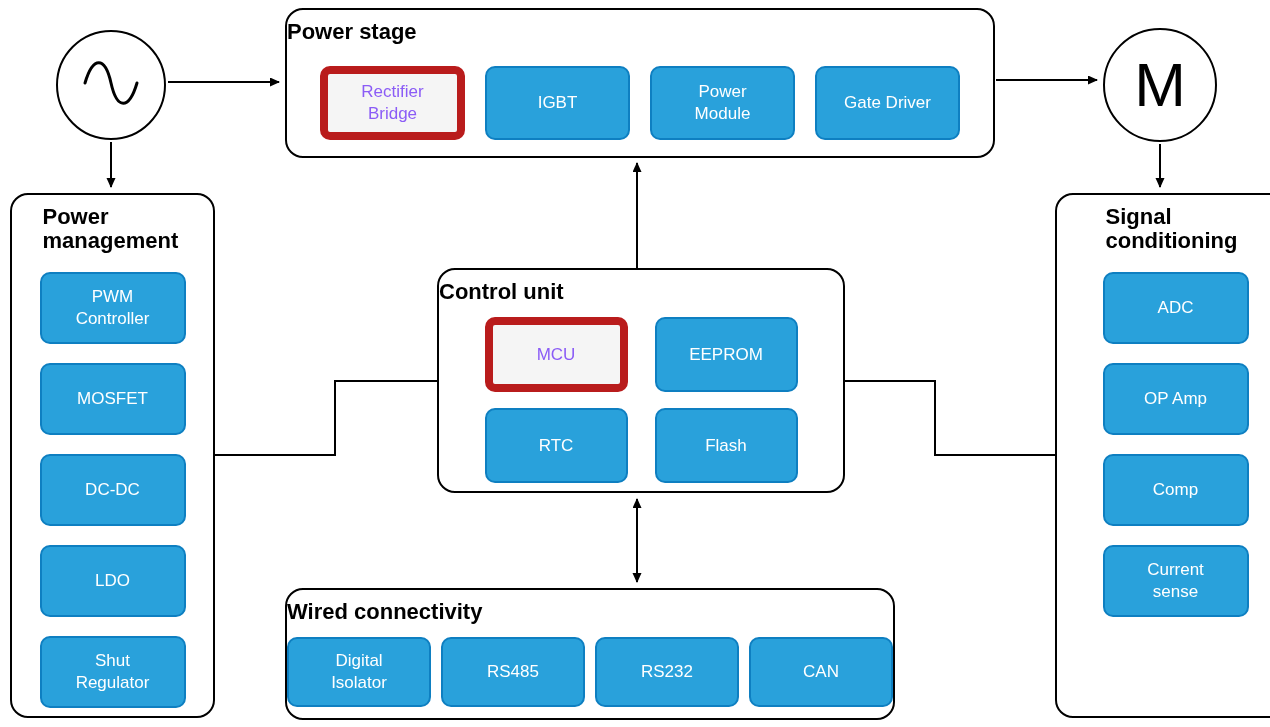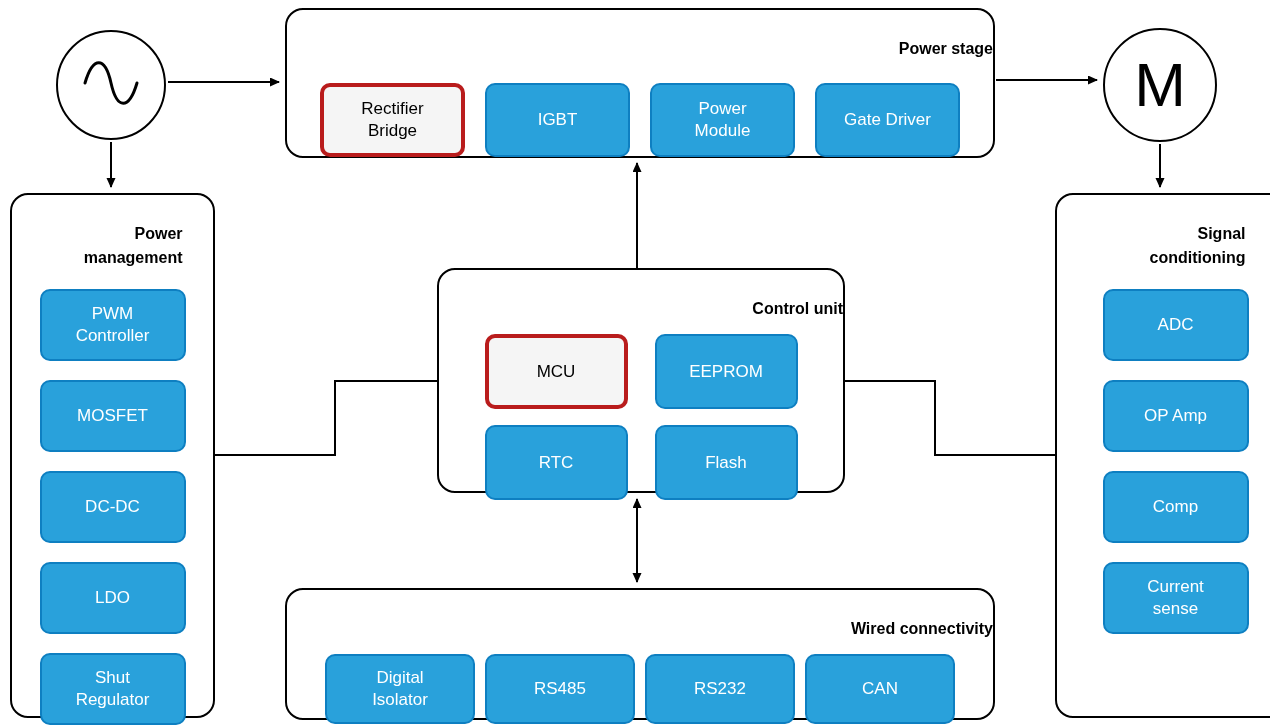--- a/index.html
+++ b/index.html
@@ -6,53 +6,53 @@
   #canvas{
     position:relative;width:1270px;height:727px;background:#ffffff;overflow:hidden;
     font-family:"Liberation Sans", sans-serif;color:#000;
   }
   #wires{position:absolute;left:0;top:0;pointer-events:none;}
   .group{
     position:absolute;background:#ffffff;border:2px solid #000;border-radius:18px;
     box-sizing:border-box;
   }
   .group-title{
-    font-size:16px;font-weight:bold;text-align:right;line-height:24px;
-    margin:27px auto 0;white-space:pre-line;
+    font-size:22px;font-weight:bold;text-align:left;line-height:24px;
+    margin:10px auto 0;white-space:pre-line;
   }
   .row{display:flex;justify-content:center;}
   .col{display:flex;flex-direction:column;align-items:center;}
   .grid{display:grid;justify-content:center;}
   .block{
     box-sizing:border-box;display:flex;align-items:center;justify-content:center;
     text-align:center;border-radius:10px;font-size:17px;line-height:22px;
     white-space:pre-line;
   }
   .block.accent{background:#29A1DB;border:2px solid #0E7FC1;color:#ffffff;}
-  .block.muted{background:#F5F5F5;border:4px solid #b91c1c;color:#000000;}
+  .block.muted{background:#F5F5F5;border:8px solid #b91c1c;color:#8b5cf6;}
 
   
   #g-power-stage{left:285px;top:8px;width:710px;height:150px;}
   #g-power-stage .row{gap:20px;margin-top:22px;}
   #g-power-stage .block{width:145px;height:74px;}
 
   
   #g-power-management{left:10px;top:193px;width:205px;height:525px;}
   #g-signal-conditioning{left:1055px;top:193px;width:241px;height:525px;}
   .side-title{width:140px;}
   .col{gap:19px;margin-top:19px;}
   .col .block{width:146px;height:72px;}
 
   
   #g-control-unit{left:437px;top:268px;width:408px;height:225px;}
   #g-control-unit .grid{grid-template-columns:143px 143px;gap:16px 27px;margin-top:13px;}
   #g-control-unit .block{width:143px;height:75px;}
 
   
-  #g-wired{left:285px;top:588px;width:710px;height:132px;}
+  #g-wired{left:285px;top:588px;width:610px;height:132px;}
   #g-wired .row{gap:10px;margin-top:13px;}
   #g-wired .block{width:150px;height:70px;}
 
   
   .terminal{
     position:absolute;box-sizing:border-box;background:#ffffff;border:2px solid #000;
     border-radius:50%;display:flex;align-items:center;justify-content:center;
   }
   #ac-source{left:56px;top:30px;width:110px;height:110px;}
   #motor{left:1103px;top:28px;width:114px;height:114px;font-size:62px;line-height:1;}

